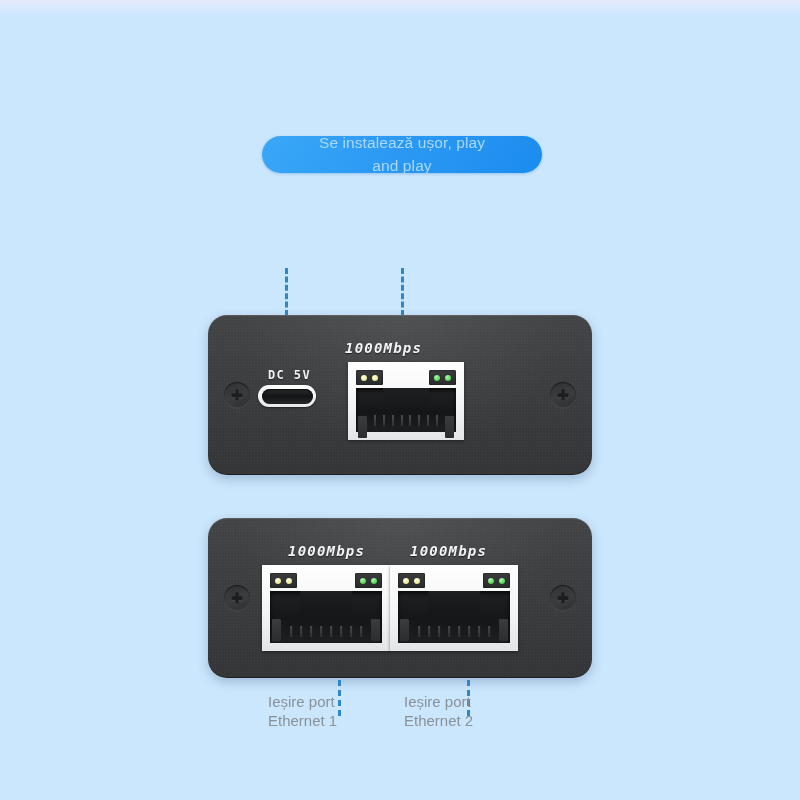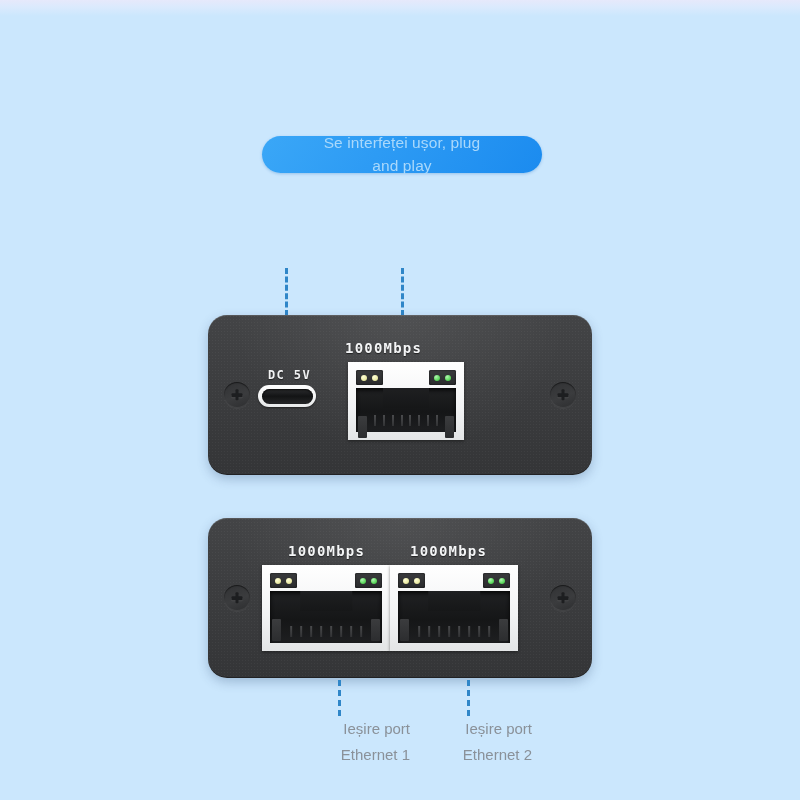--- a/index.html
+++ b/index.html
@@ -56,24 +56,24 @@
     left:180px; width:440px; top:203px;
     text-align:center;
     font-size:16.5px;
     line-height:27px;
     color:#8a9199;
     white-space:pre-line;
   }
 
   .caption-out {
     position:absolute;
-    top:716px;
-    text-align:right;
+    top:692px;
+    text-align:left;
     font-size:15px;
-    line-height:26px;
+    line-height:19px;
     color:#8a9199;
     white-space:pre-line;
   }
   .caption-out.c1 { left:268px; width:142px; }
   .caption-out.c2 { left:404px; width:128px; }
 
   
   .leader {
     position:absolute;
     width:0;
@@ -147,20 +147,21 @@
   .port-label {
     position:absolute;
     font-family:"DejaVu Sans Mono", monospace;
     font-size:14px;
     font-weight:bold;
     letter-spacing:1.2px;
     color:#f4f5f6;
     text-shadow:0 1px 1px rgba(0,0,0,.55);
     white-space:nowrap;
     z-index:3;
+    font-style:italic;
   }
   .dc-label {
     position:absolute;
     font-family:"DejaVu Sans Mono", monospace;
     font-size:12px;
     font-weight:bold;
     letter-spacing:1.4px;
     color:#f1f2f3;
     text-shadow:0 1px 1px rgba(0,0,0,.55);
     white-space:nowrap;
@@ -257,21 +258,21 @@
   .led.l b { background:radial-gradient(circle at 35% 30%, #ffffd8 0%, #eeeeac 55%, #cfcf7e 100%); }
   .led.r b { background:radial-gradient(circle at 35% 30%, #b4f5b4 0%, #63dd63 55%, #35b135 100%); }
 </style>
 </head>
 <body>
 
 <div id="stage">
 
 
   <div class="badge">
-    <div class="badge-text">Se interfeței ușor, plug
+    <div class="badge-text">Se instalează ușor, play
 and play</div>
   </div>
 
 
   <div class="leader t1"></div>
   <div class="leader t2"></div>
 
   <div class="device device-top">
 
     <div class="screw screw-l">

